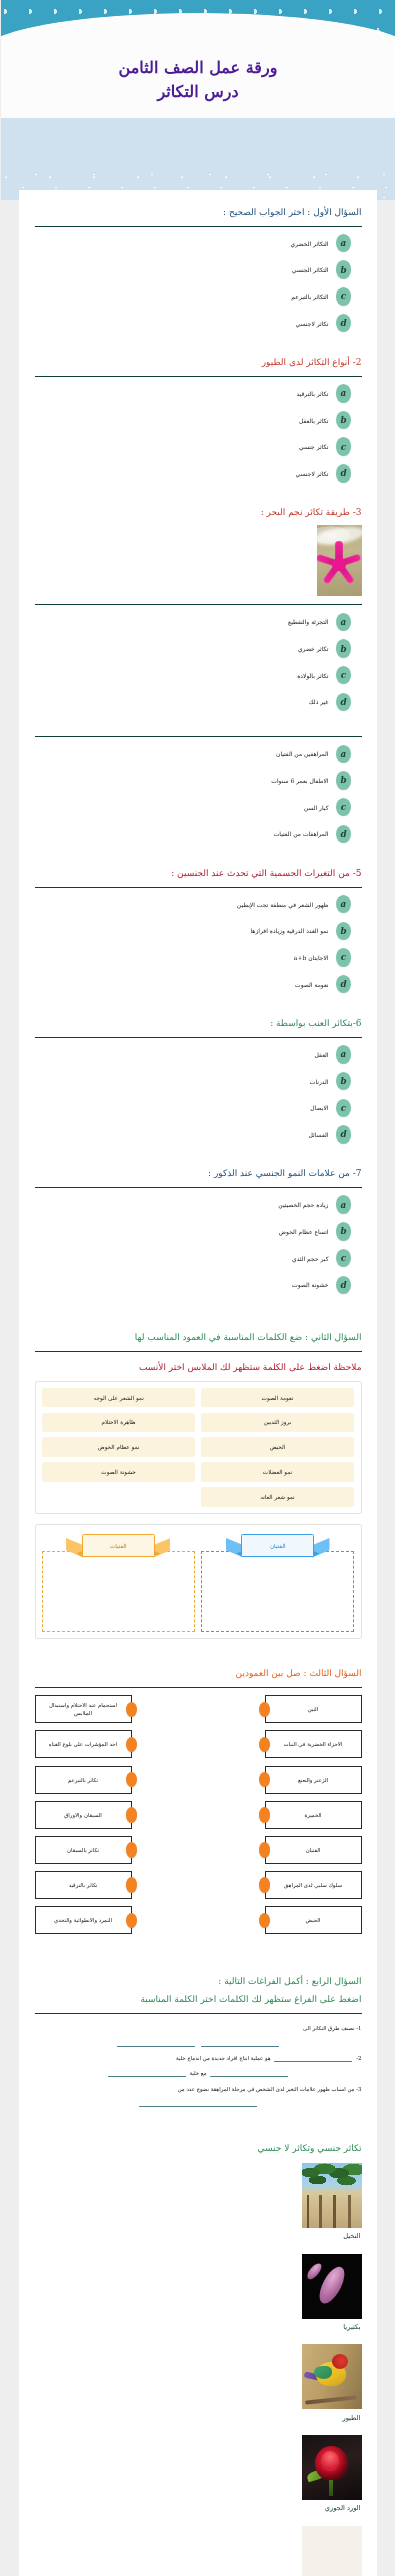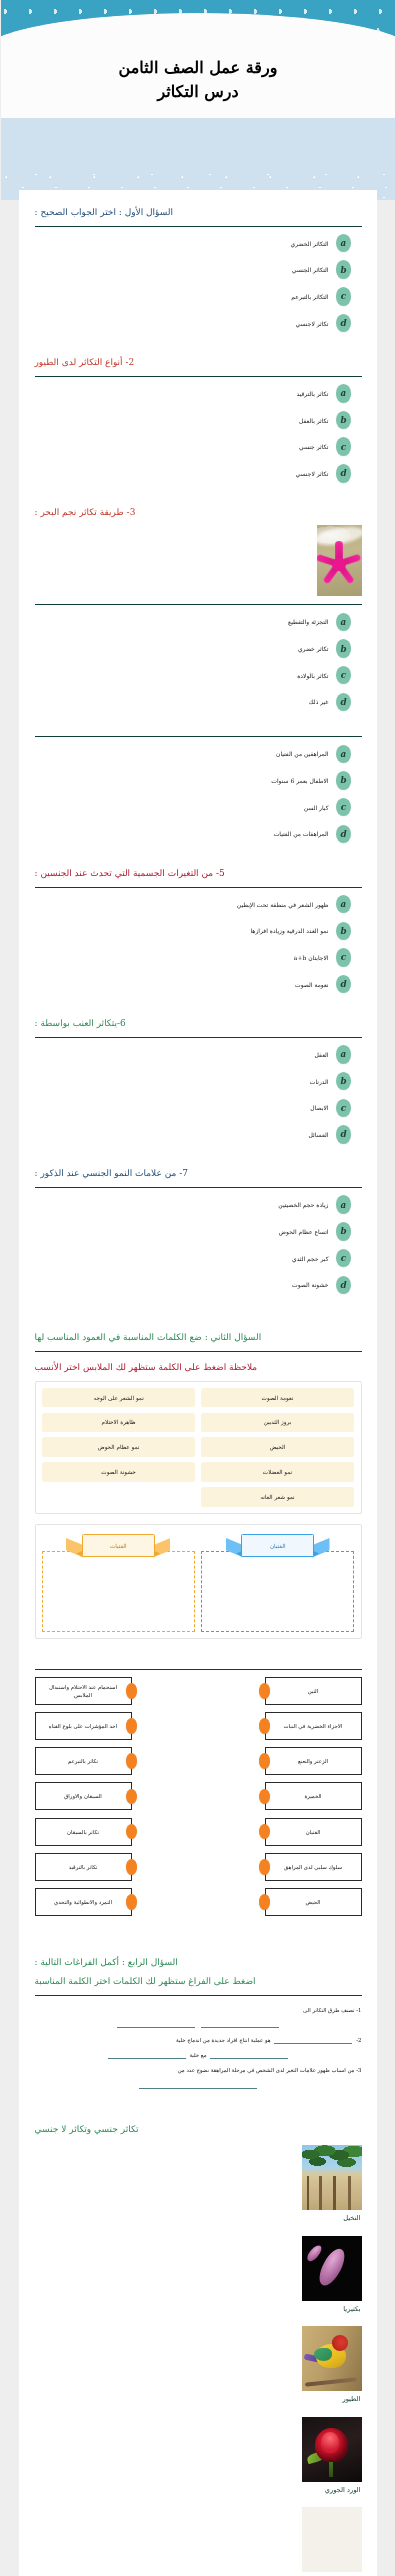--- a/index.html
+++ b/index.html
@@ -64,21 +64,21 @@
     bottom: -25px;
     height: 77px;
     background: #cfe1ef;
   }
   .banner .blue-bottom svg { display:block; width:100%; }
   .banner-title {
     position: absolute;
     left: 0; right: 0;
     top: 56px;
     text-align: center;
-    color: #000000;
+    color: #4c1d95;
     font-family: "DejaVu Serif", "Liberation Serif", serif;
     font-weight: bold;
     font-size: 16px;
     line-height: 1.5;
     text-shadow: 0 0.5px 0 rgba(255,255,255,.6);
     z-index: 5;
   }
 
   
   .snowstrip {
@@ -106,21 +106,21 @@
     position: relative;
     top: -9.3px;
   }
   .inner { padding: 0 15.5px; }
 
   
   .q-title {
     font-family: "DejaVu Serif", "Liberation Serif", serif;
     font-size: 9px;
     line-height: 1.7;
-    text-align: left;
+    text-align: right;
     margin: 0;
     padding: 1px 0 2.1px 0;
     font-weight: normal;
     direction: rtl;
   }
   .c-navy   { color: #1f4e79; }
   .c-gold   { color: #e8b23a; }
   .c-red    { color: #c0392b; }
   .c-crimson{ color: #b01a2e; }
   .c-green  { color: #2d8a54; }
@@ -686,20 +686,21 @@
             <polygon points="34,0 0,14 0,38 34,24" fill="#fbc469"></polygon>
             <polygon points="0,24 0,38 14,30" fill="#f0a830"></polygon>
           </svg>
           <div class="plate">الفتيات</div>
         </div>
         <div class="dropbox"></div>
       </div>
     </div>
 
     <div class="spacer-md"></div>
+    <div class="q-title c-orange">السؤال الثالث : صل بين العمودين</div>
     <hr class="rule">
 
     <div class="match">
       <div class="match-row">
         <div class="mside right">
           <div class="mbox">الثين</div>
           <span class="mdot"></span>
         </div>
         <div class="mside left">
           <span class="mdot"></span>

